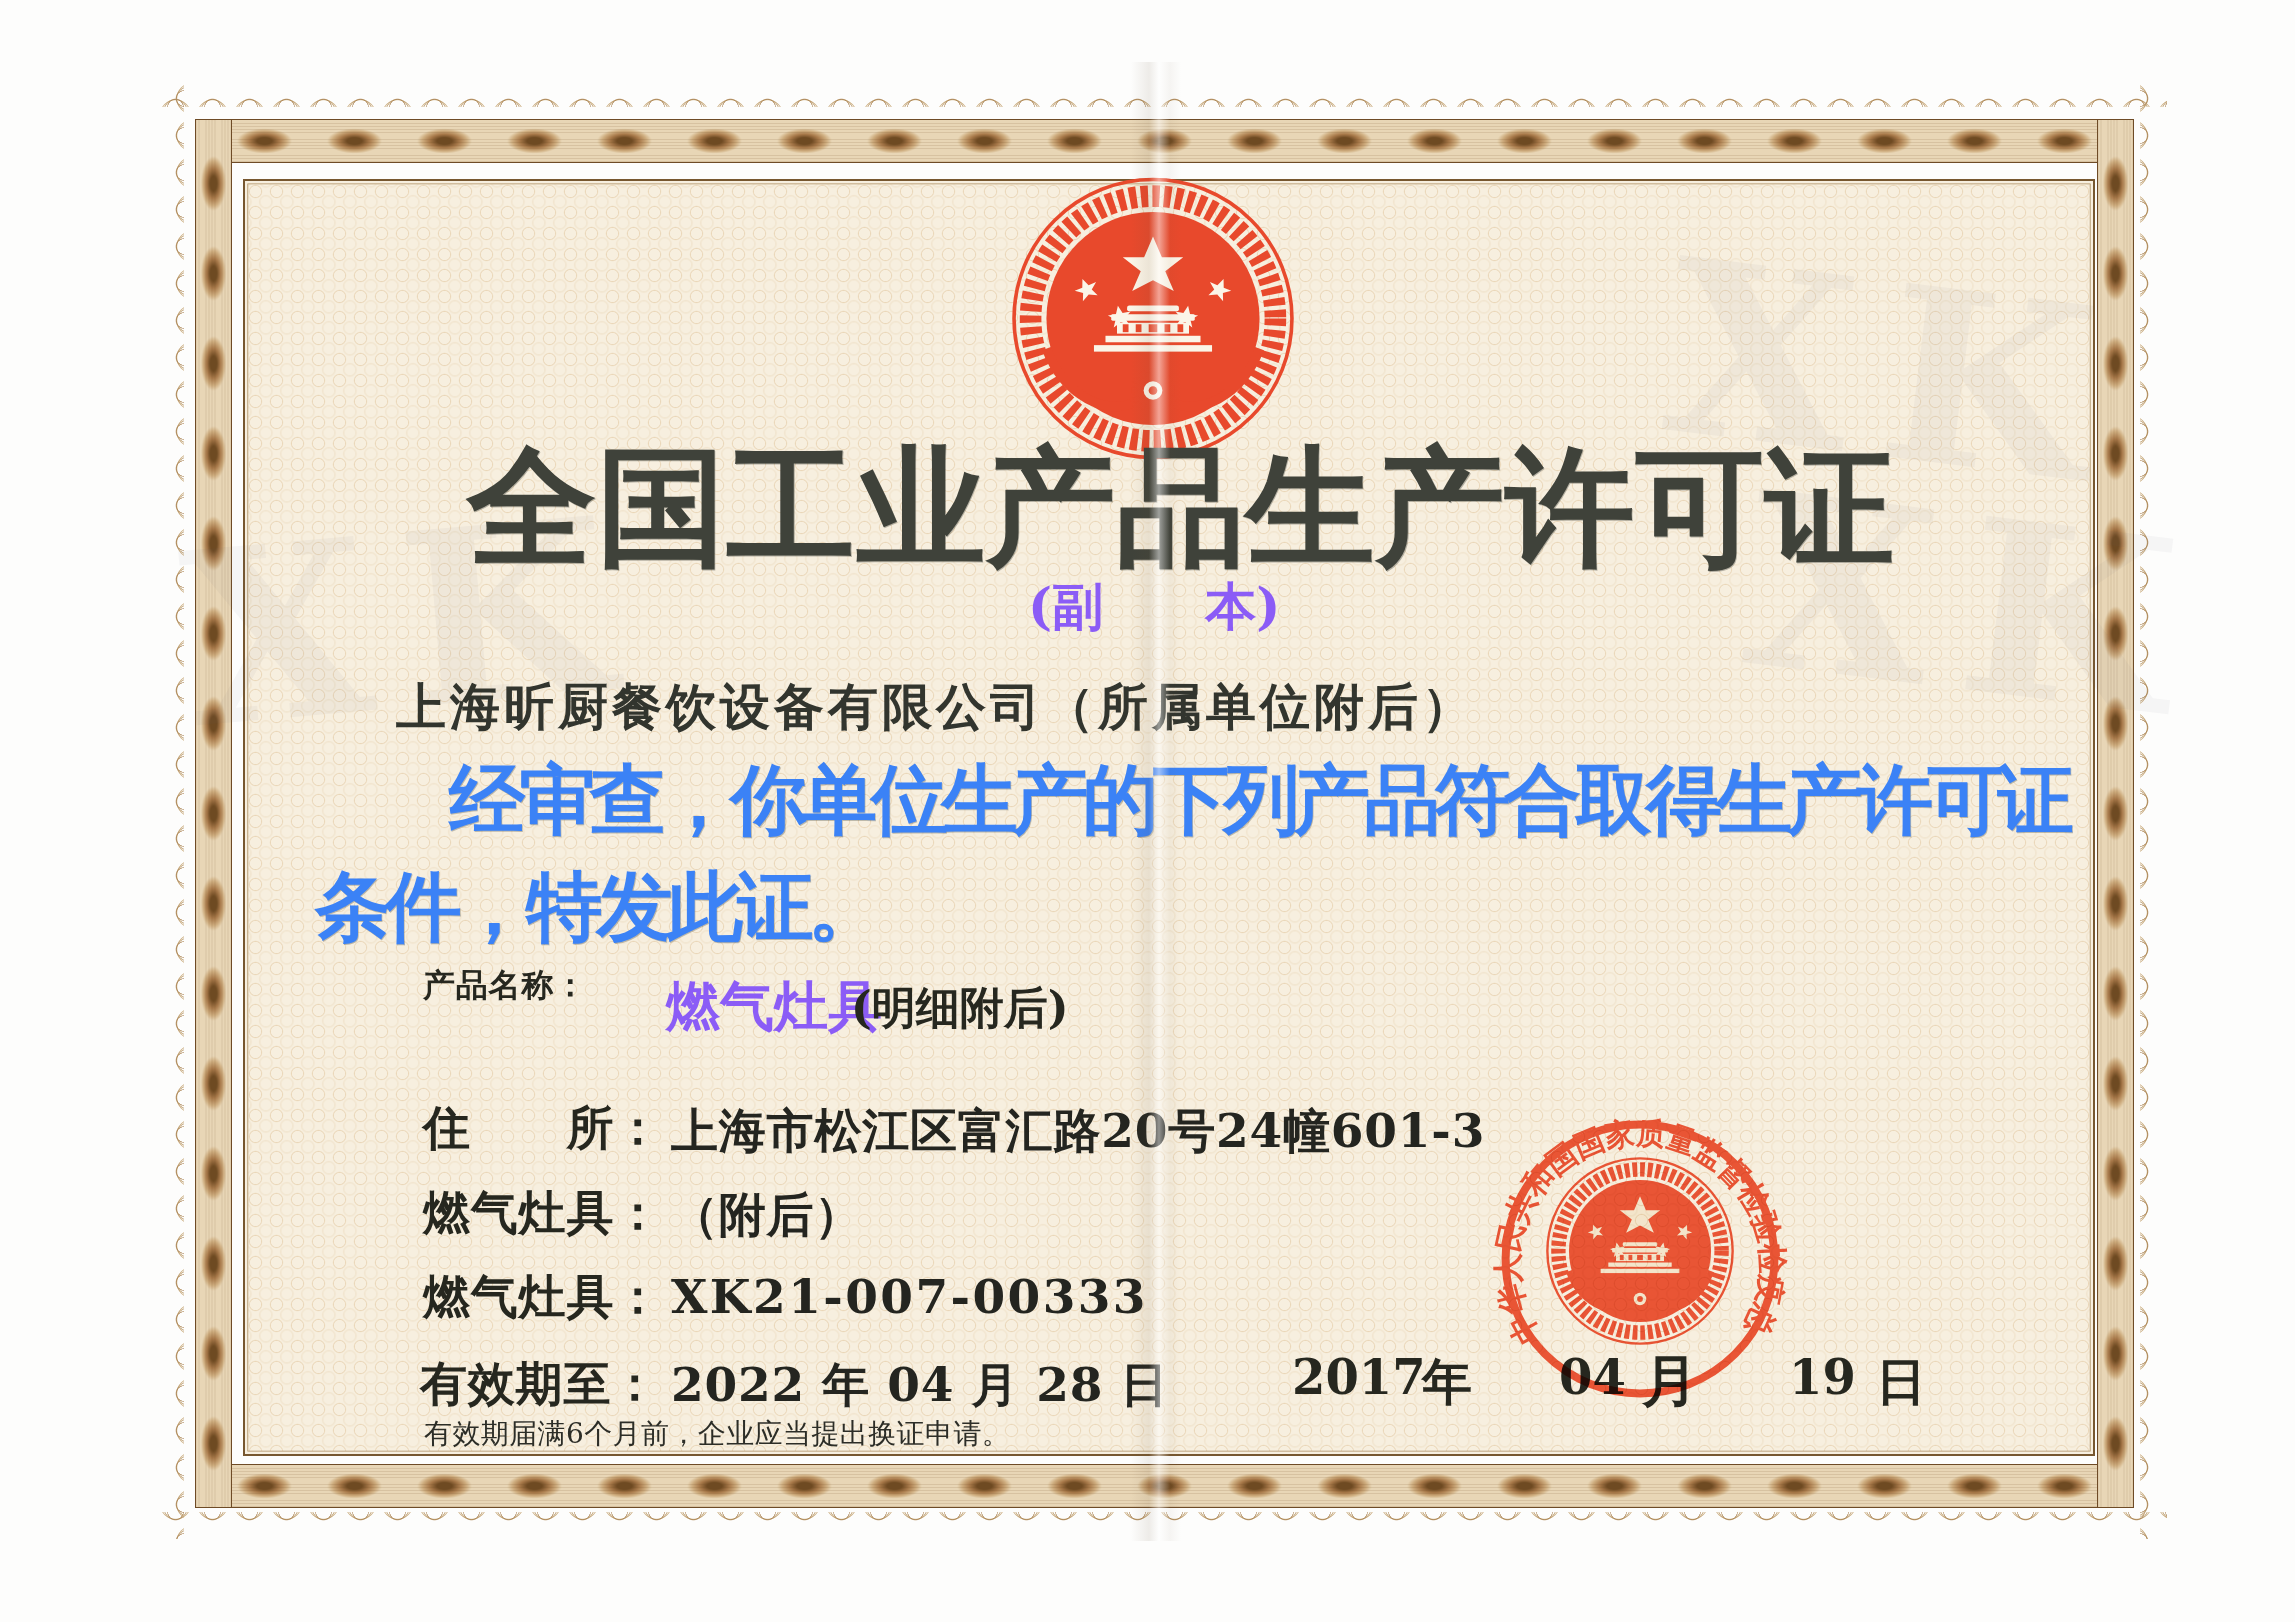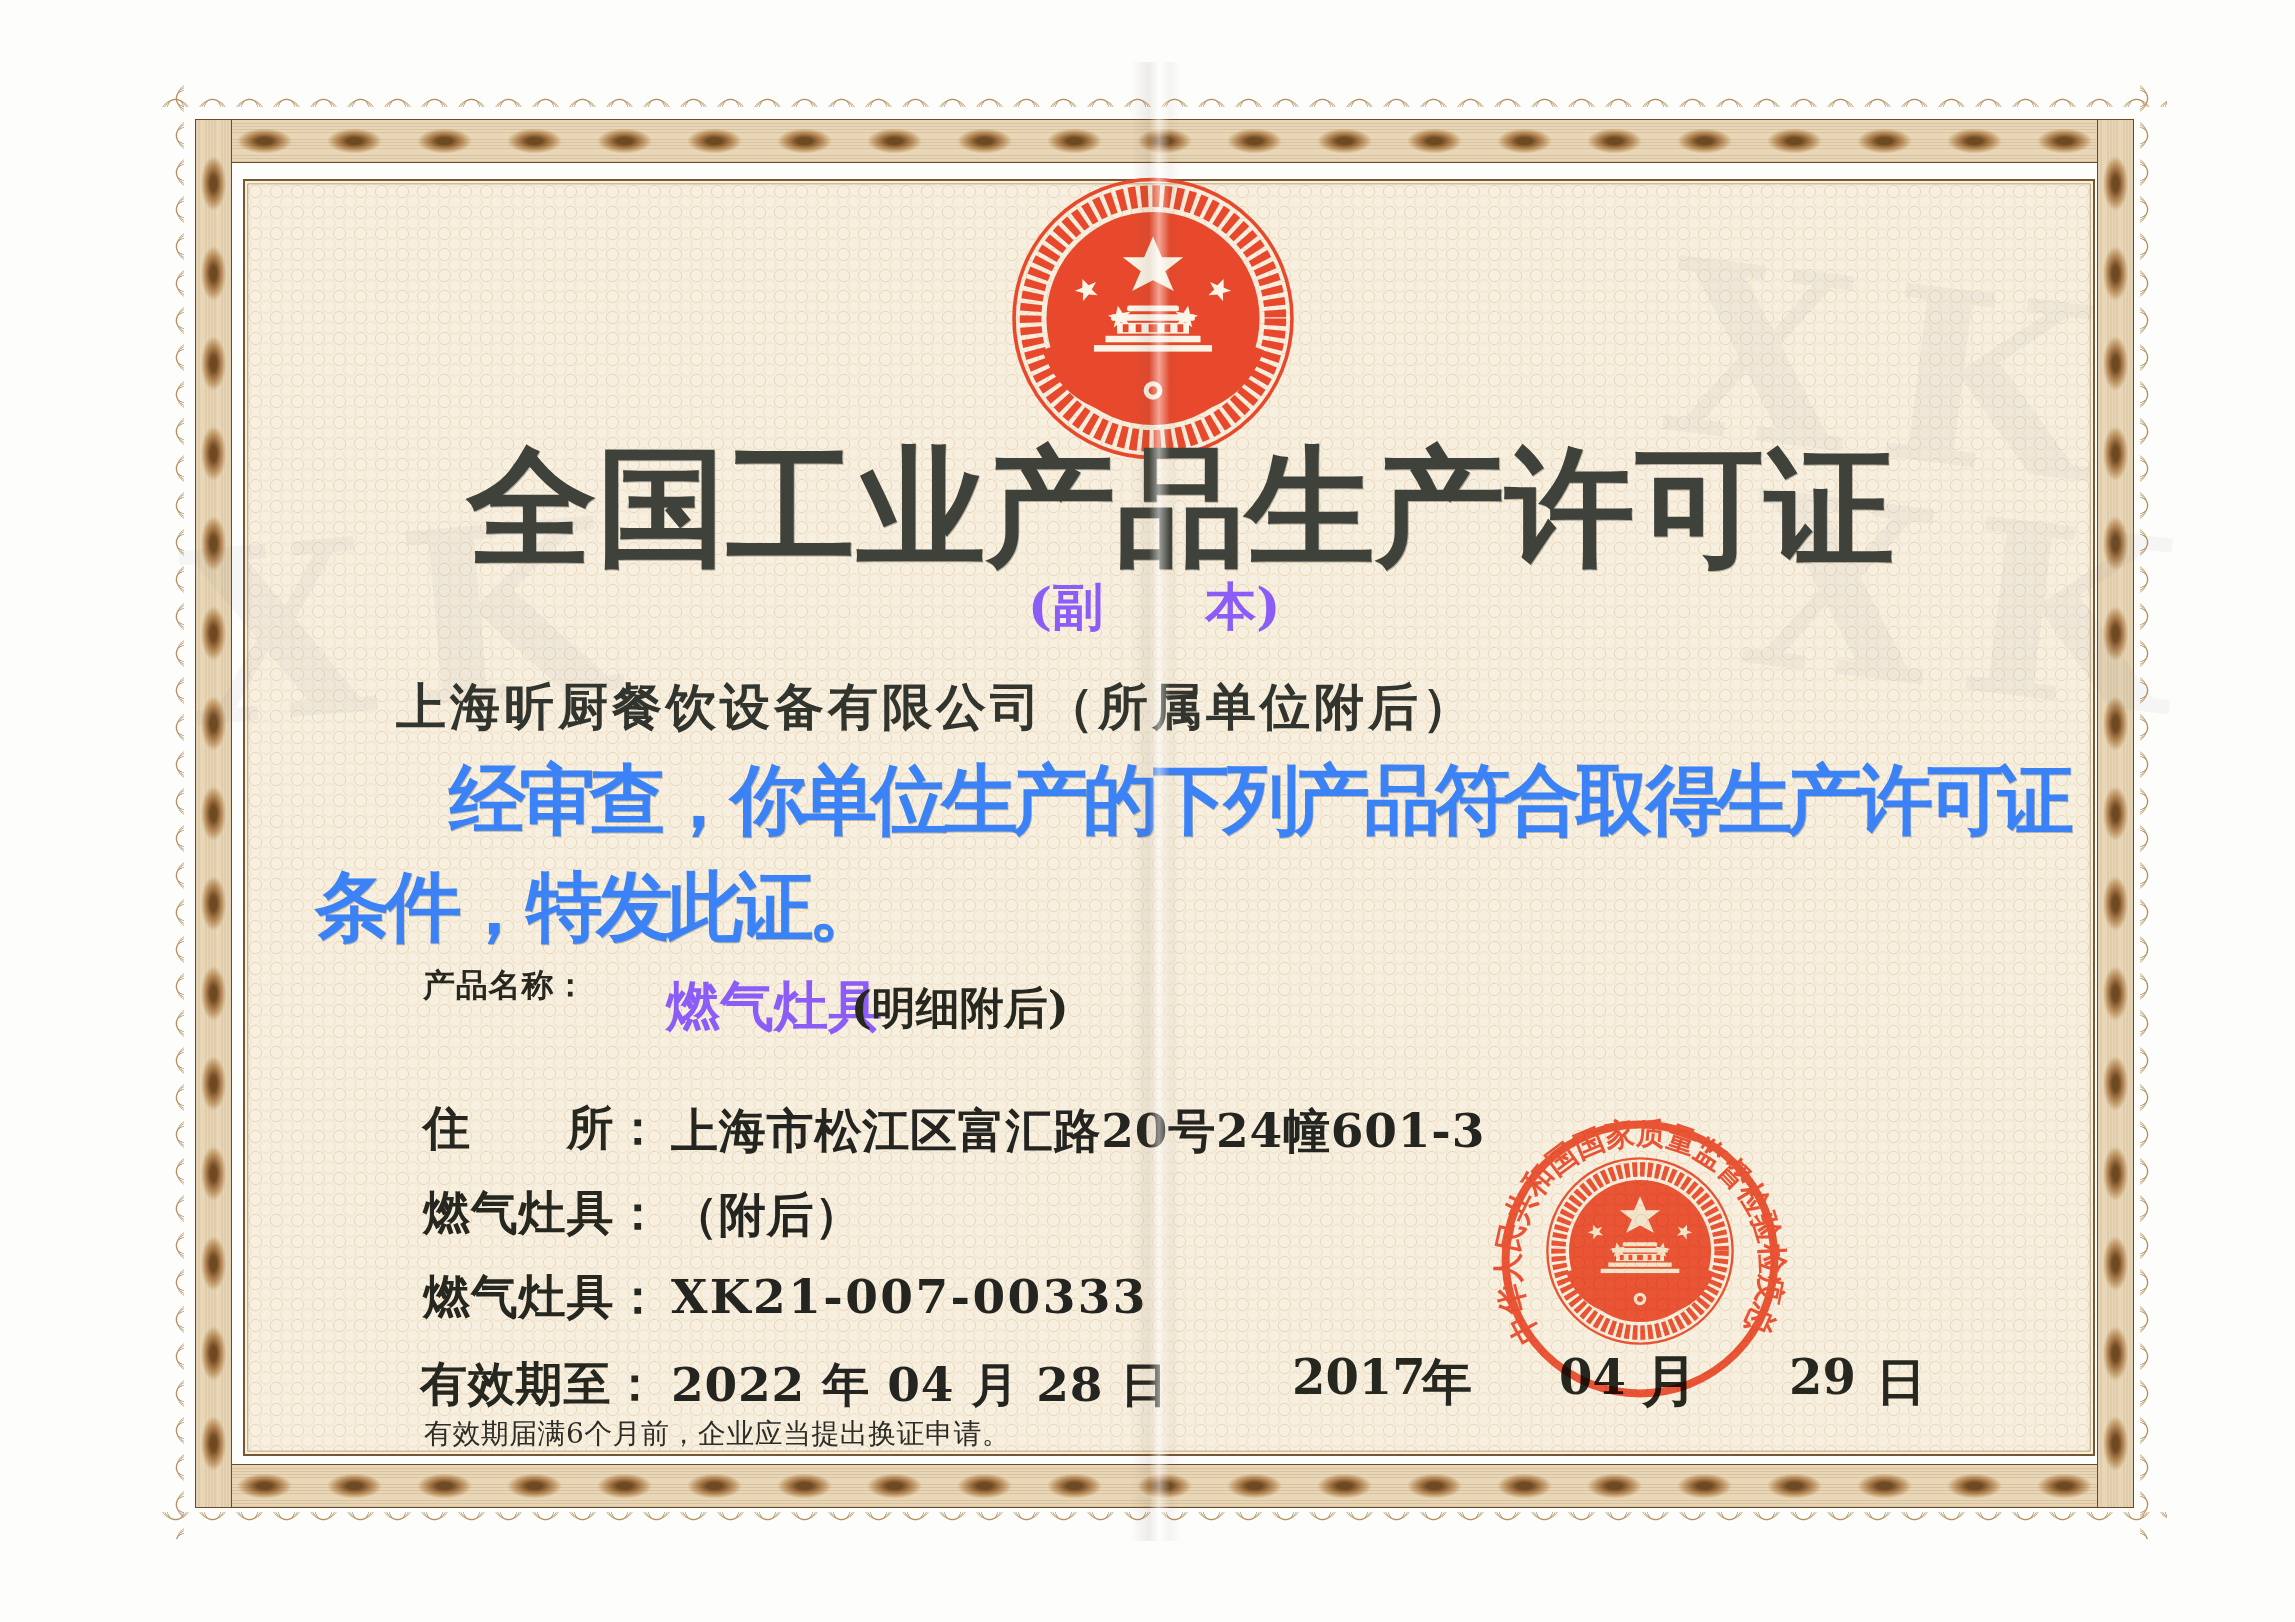--- a/index.html
+++ b/index.html
@@ -196,21 +196,21 @@
 
 <div class="field-label" style="top:1353px;left:420px;">有效期至：</div>
 <div class="field-value" style="top:1354px;">2022 年 04 月 28 日</div>
 
 <div class="renewal-note">有效期届满6个月前，企业应当提出换证申请。</div>
 
 <div class="date-piece" style="left:1292px;">2017</div>
 <div class="date-piece date-unit" style="left:1422px;">年</div>
 <div class="date-piece" style="left:1559px;">04</div>
 <div class="date-piece date-unit" style="left:1642px;font-size:56px;top:1344px;">月</div>
-<div class="date-piece" style="left:1789px;">29</div>
+<div class="date-piece" style="left:1789px;">19</div>
 <div class="date-piece date-unit" style="left:1876px;">日</div>
 
 <div class="seal-wrap">
   <svg width="304" height="304" viewBox="-190 -190 380 380" style="color:#f1502f">
     <circle r="168" fill="none" stroke="#f1502f" stroke-width="10"></circle>
     <g transform="translate(0,-10) scale(0.60)">
       <use href="#emb"></use>
     </g>
     <path id="sealArc" d="M -124 96 A 152 152 0 1 1 124 96" fill="none"></path>
     <text font-size="39" font-weight="700" fill="#f1502f" font-family="'DejaVu Serif','Liberation Serif',serif">

